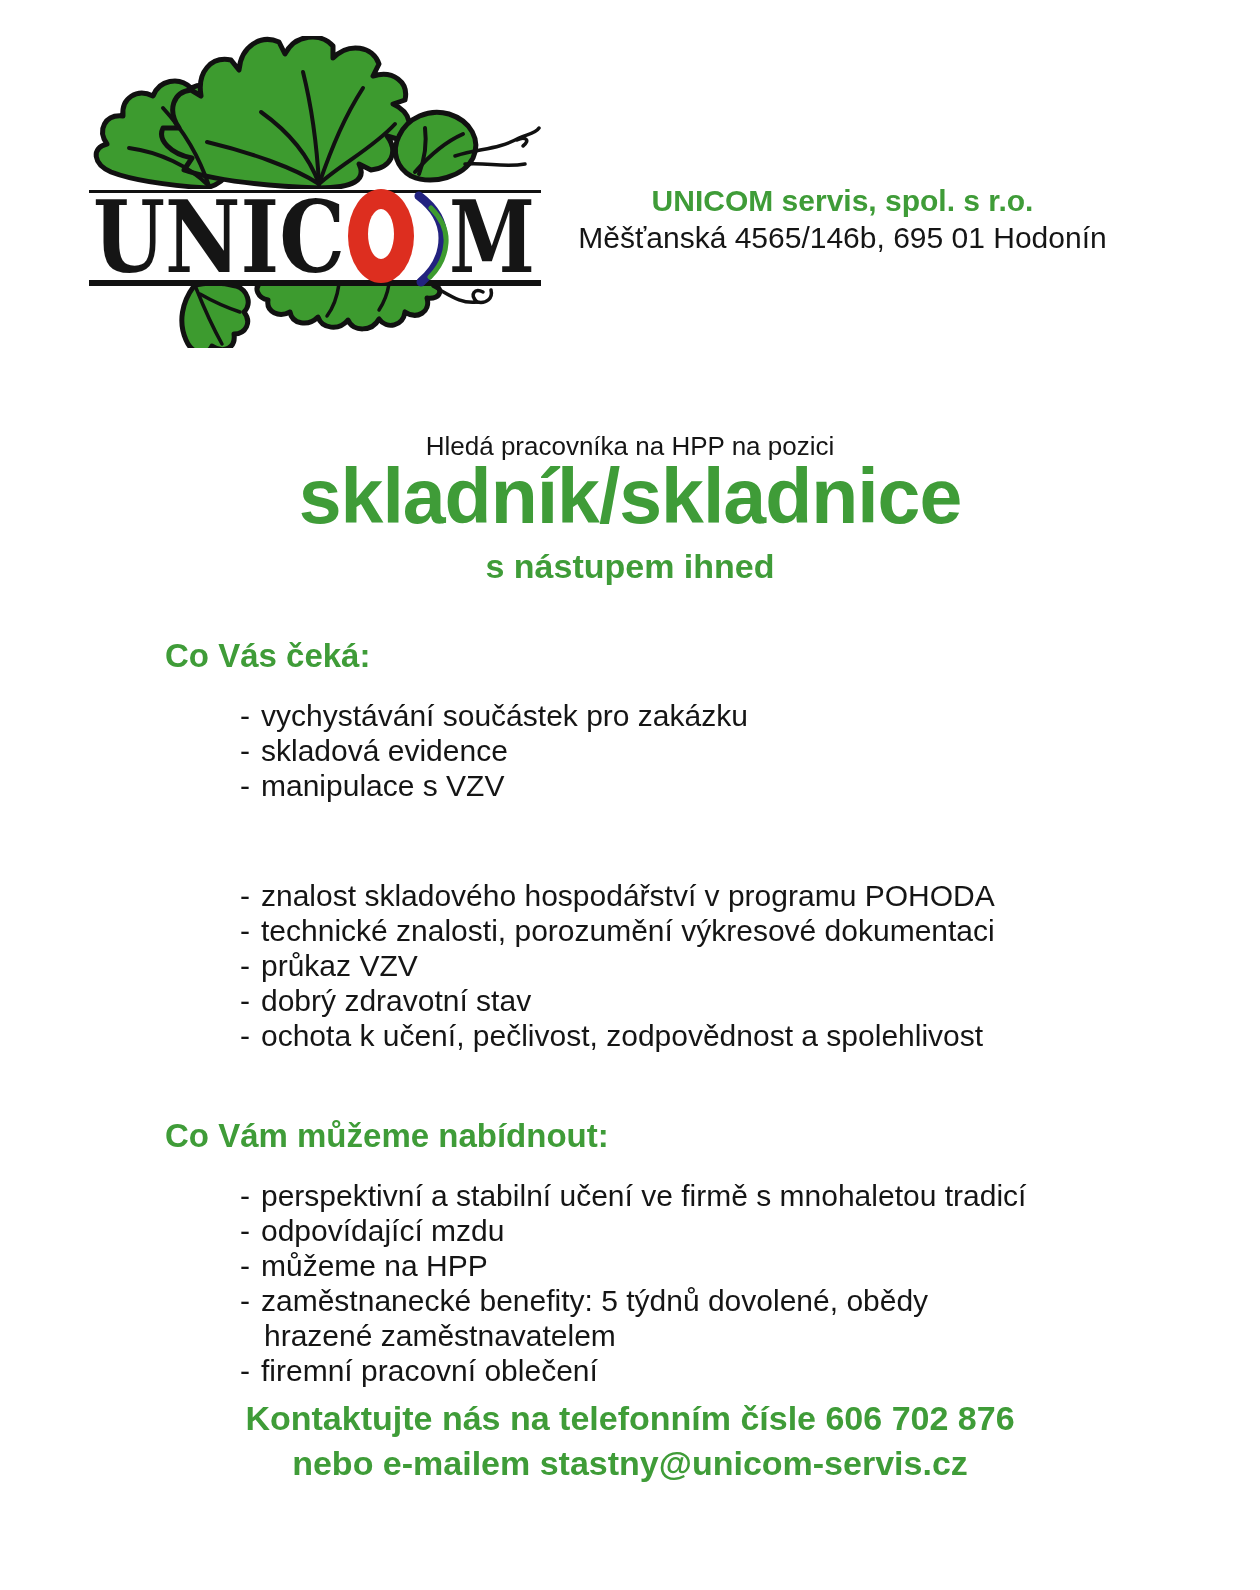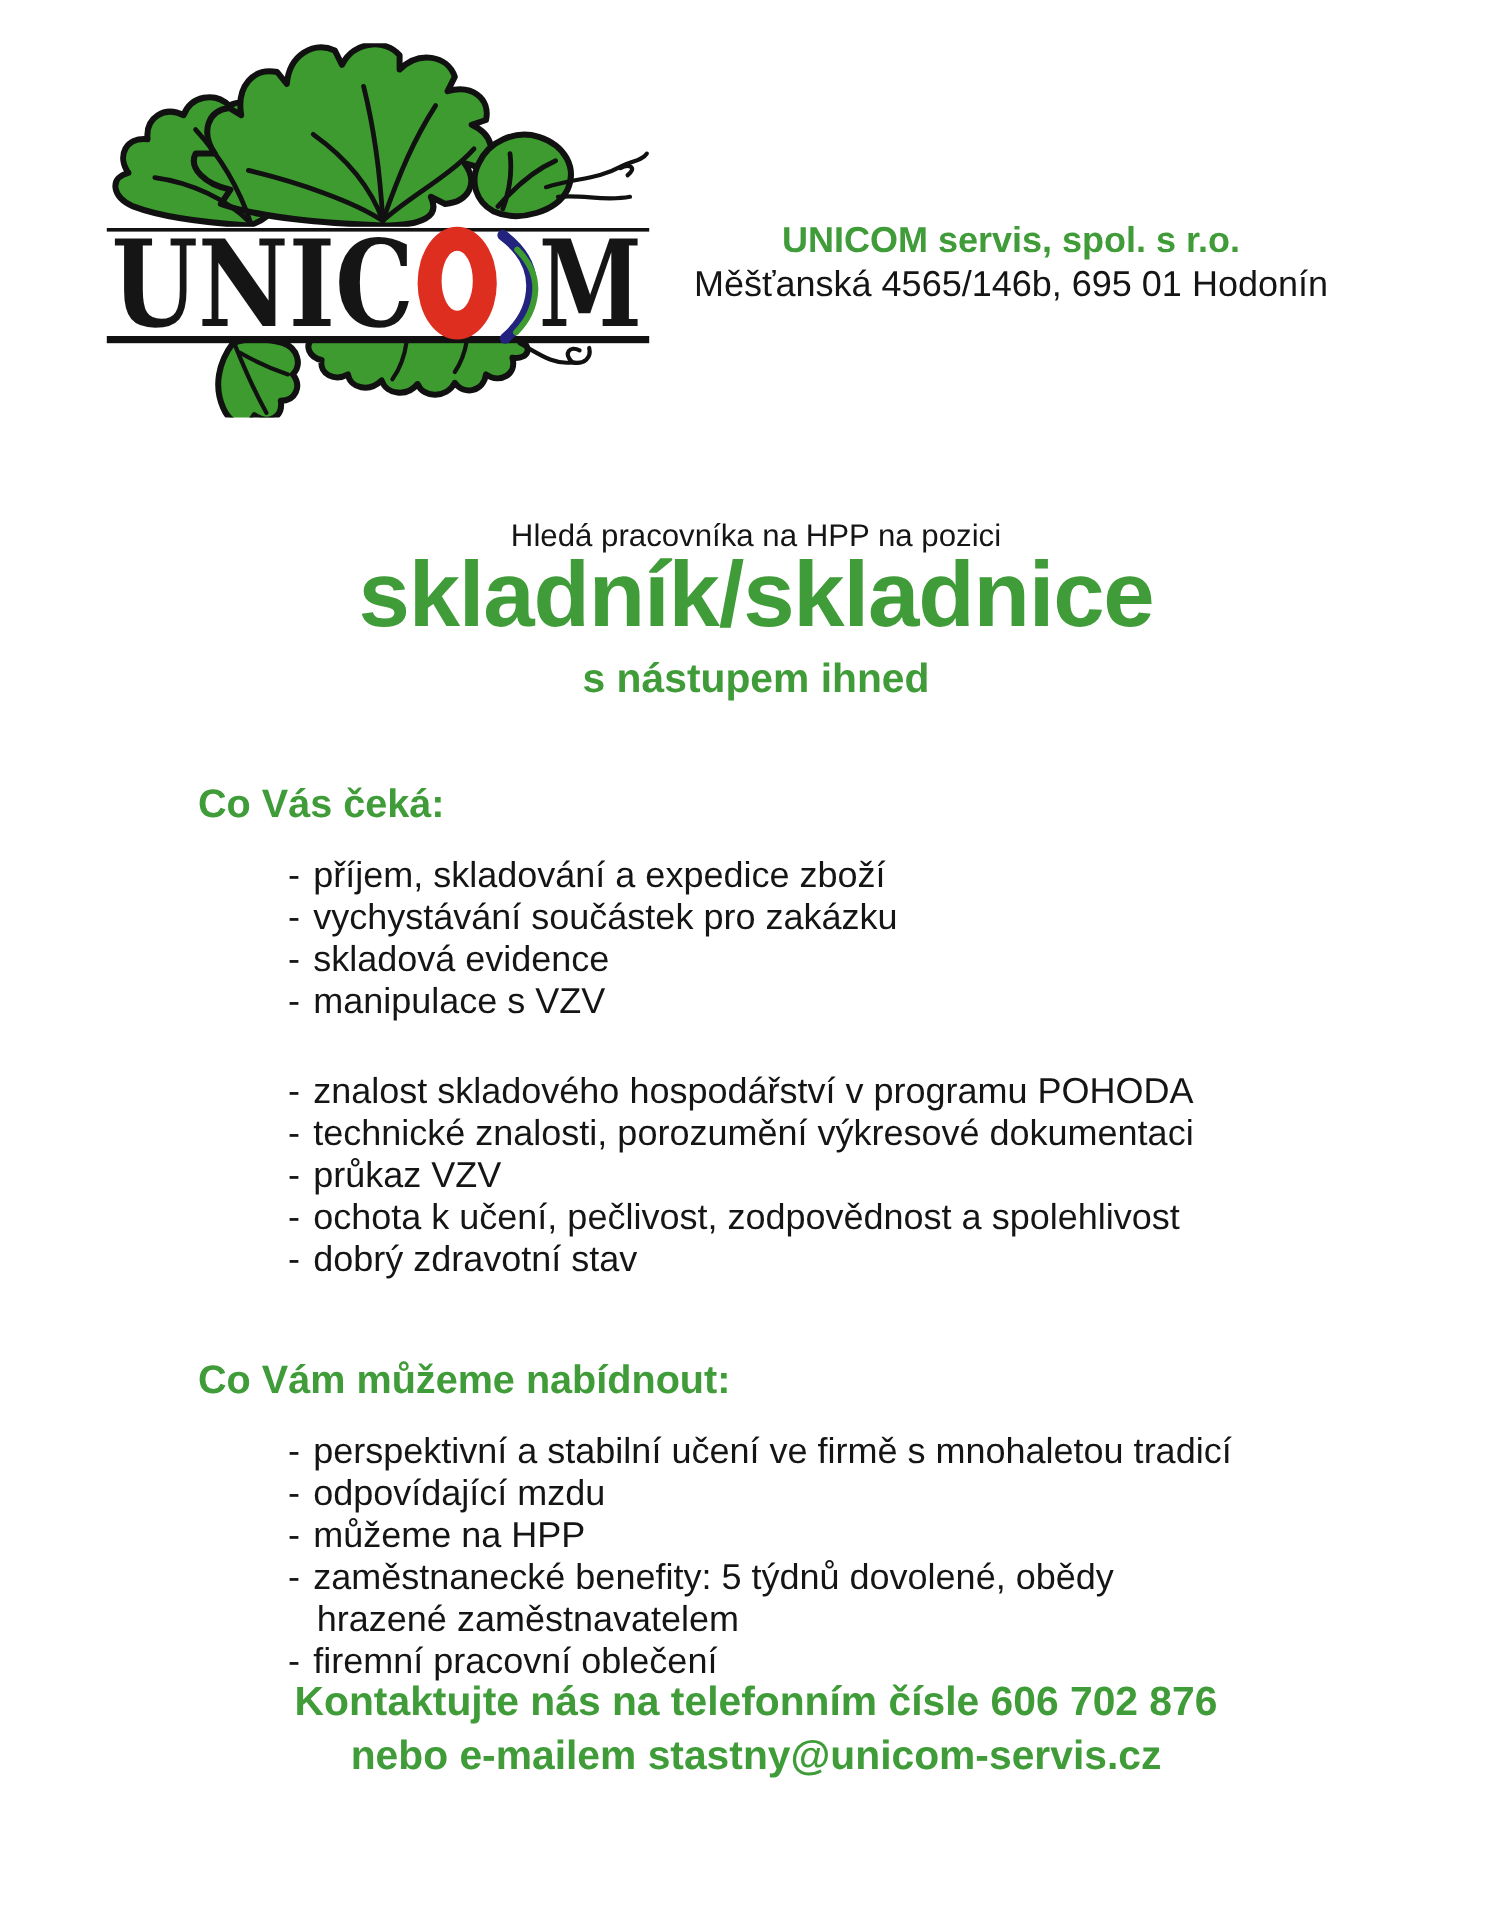--- a/index.html
+++ b/index.html
@@ -22,21 +22,21 @@
   .company{left:555px;top:182px;width:575px;text-align:center;}
   .company-name{font-size:30px;font-weight:bold;color:var(--accent-green);line-height:37px;}
   .company-address{font-size:30px;color:var(--text-black);line-height:37px;}
   
   .intro{top:381px;left:10px;width:1240px;text-align:center;font-size:26px;line-height:42px;margin-top:44px;}
   .title{top:450px;left:10px;width:1240px;text-align:center;font-size:77px;font-weight:bold;
          letter-spacing:-1px;line-height:92px;color:var(--accent-green);}
   .subtitle{top:546px;left:10px;width:1240px;text-align:center;font-size:34px;font-weight:bold;
             color:var(--accent-green);line-height:40px;}
   
-  .section{left:165px;width:1000px;margin-top:14px;}
+  .section{left:165px;width:1000px;}
   .section-1{top:636px;}
   .section-2{top:856px;}
   .section-3{top:1116px;}
   .section-heading{font-size:33px;font-weight:bold;color:var(--accent-green);line-height:40px;}
   .bullets{margin:22px 0 0 75px;padding:0;width:790px;list-style:none;}
   .bullets li{font-size:30px;line-height:35px;padding-left:24px;text-indent:-24px;color:var(--text-black);}
   .dash{margin-right:11px;}
   
   .contact{top:1396px;left:10px;width:1240px;text-align:center;font-size:34px;font-weight:bold;
            color:var(--accent-green);line-height:45px;}
@@ -114,34 +114,33 @@
 </div>
 
 <div class="abs intro">Hledá pracovníka na HPP na pozici</div>
 
 <div class="abs title">skladník/skladnice</div>
 <div class="abs subtitle">s nástupem ihned</div>
 
 <div class="abs section section-1">
   <div class="section-heading">Co Vás čeká:</div>
   <ul class="bullets">
-    <li><span class="dash">-</span><span>příjem, skladování a expedice zboží</span></li>
     <li><span class="dash">-</span><span>vychystávání součástek pro zakázku</span></li>
     <li><span class="dash">-</span><span>skladová evidence</span></li>
     <li><span class="dash">-</span><span>manipulace s VZV</span></li>
   </ul>
 </div>
 
 <div class="abs section section-2">
   <ul class="bullets">
     <li><span class="dash">-</span><span>znalost skladového hospodářství v programu POHODA</span></li>
     <li><span class="dash">-</span><span>technické znalosti, porozumění výkresové dokumentaci</span></li>
     <li><span class="dash">-</span><span>průkaz VZV</span></li>
+    <li><span class="dash">-</span><span>dobrý zdravotní stav</span></li>
     <li><span class="dash">-</span><span>ochota k učení, pečlivost, zodpovědnost a spolehlivost</span></li>
-    <li><span class="dash">-</span><span>dobrý zdravotní stav</span></li>
   </ul>
 </div>
 
 <div class="abs section section-3">
   <div class="section-heading">Co Vám můžeme nabídnout:</div>
   <ul class="bullets">
     <li><span class="dash">-</span><span>perspektivní a stabilní učení ve firmě s mnohaletou tradicí</span></li>
     <li><span class="dash">-</span><span>odpovídající mzdu</span></li>
     <li><span class="dash">-</span><span>můžeme na HPP</span></li>
     <li><span class="dash">-</span><span>zaměstnanecké benefity: 5 týdnů dovolené, obědy hrazené zaměstnavatelem</span></li>

